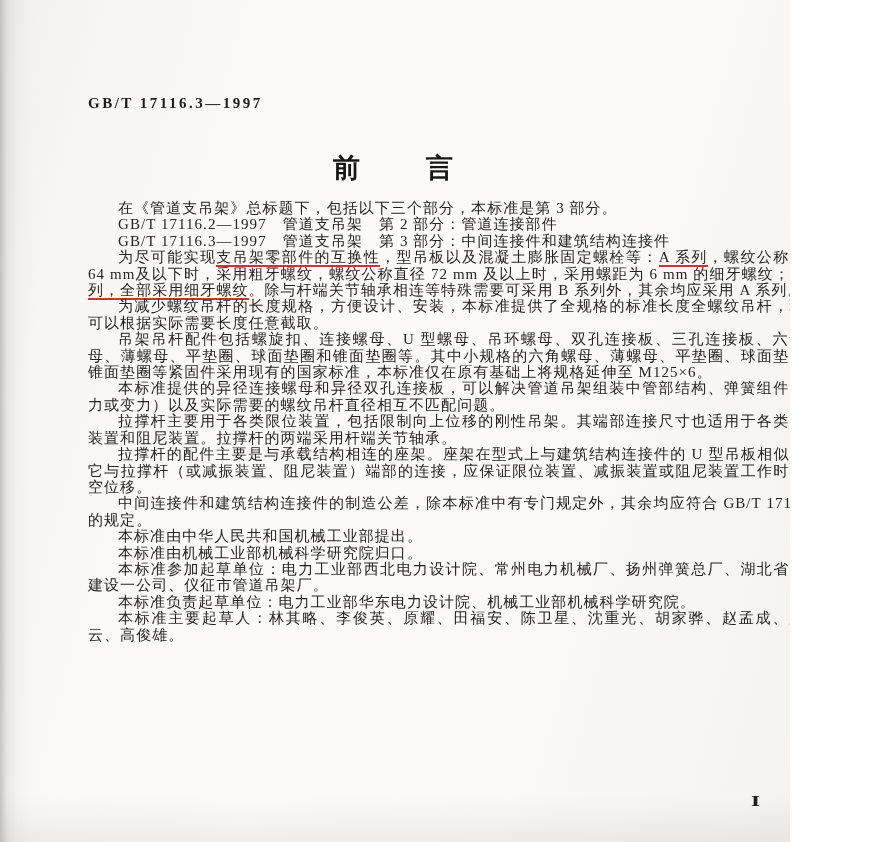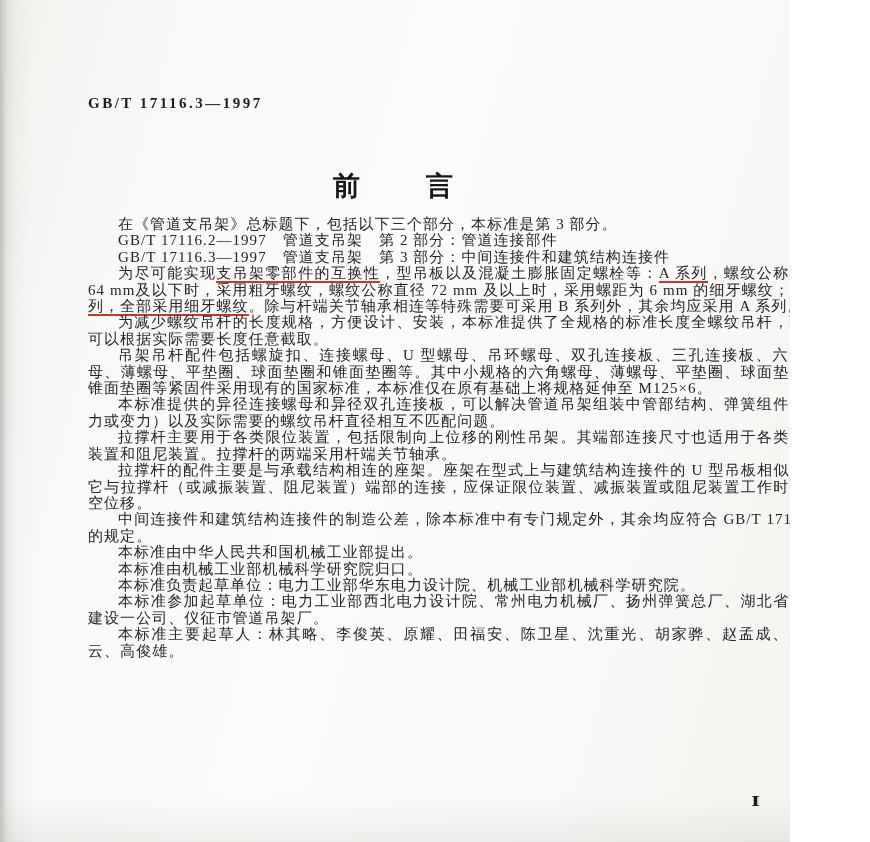--- a/index.html
+++ b/index.html
@@ -20,31 +20,30 @@
   .page::after {
     content:""; position:absolute; left:0; right:0; bottom:0; height:46px; pointer-events:none;
     background: linear-gradient(0deg, rgba(125,120,114,0.10) 0%, rgba(125,120,114,0.0) 100%);
   }
   .header-code {
     position:absolute; left:88px; top:95px;
     font-size:15px; font-weight:bold; letter-spacing:2.5px;
     color:#1d1d1d; white-space:nowrap;
   }
   .doc-title {
-    position:absolute; top:168px; left:0; width:100%; margin:0;
+    position:absolute; top:150px; left:0; width:100%; margin:0;
     text-align:center;
     font-size:27px; font-weight:bold; letter-spacing:4px;
     color:#161616;
   }
   .doc-body {
     position:absolute; left:88px; top:200px; width:734px;
     font-size:15px; line-height:16.4px; letter-spacing:1.05px;
     text-align:justify;
     color:#242424;
-    margin-top:16px;
   }
   .para { margin:0; text-indent:2em; }
   .red-underline {
     border-bottom:2.5px solid var(--annotation-red,#c23a2e);
     -webkit-box-decoration-break:clone; box-decoration-break:clone;
   }
   .page-marker {
     position:absolute; left:751px; top:795px;
     font-size:12px; font-weight:bold; color:#1b1b1b;
     transform:scaleX(1.6); transform-origin:left center;
@@ -64,19 +63,19 @@
       <p class="para"><span>GB/T 17116.3—1997　管道支吊架　第 3 部分：中间连接件和建筑结构连接件</span></p>
       <p class="para"><span>为尽可能实现</span><span class="red-underline">支吊架零部件的互换性</span><span>，型吊板以及混凝土膨胀固定螺栓等：</span><span class="red-underline">A 系列</span><span>，螺纹公称直径 64 mm及以下时，采用粗牙螺纹，螺纹公称直径 72 mm 及以上时，采用螺距为 6 mm 的细牙螺纹；</span><span class="red-underline">B 系列，全部采用细牙螺纹</span><span>。除与杆端关节轴承相连等特殊需要可采用 B 系列外，其余均应采用 A 系列。</span></p>
       <p class="para"><span>为减少螺纹吊杆的长度规格，方便设计、安装，本标准提供了全规格的标准长度全螺纹吊杆，现场可以根据实际需要长度任意截取。</span></p>
       <p class="para"><span>吊架吊杆配件包括螺旋扣、连接螺母、U 型螺母、吊环螺母、双孔连接板、三孔连接板、六角螺母、薄螺母、平垫圈、球面垫圈和锥面垫圈等。其中小规格的六角螺母、薄螺母、平垫圈、球面垫圈和锥面垫圈等紧固件采用现有的国家标准，本标准仅在原有基础上将规格延伸至 M125×6。</span></p>
       <p class="para"><span>本标准提供的异径连接螺母和异径双孔连接板，可以解决管道吊架组装中管部结构、弹簧组件（恒力或变力）以及实际需要的螺纹吊杆直径相互不匹配问题。</span></p>
       <p class="para"><span>拉撑杆主要用于各类限位装置，包括限制向上位移的刚性吊架。其端部连接尺寸也适用于各类减振装置和阻尼装置。拉撑杆的两端采用杆端关节轴承。</span></p>
       <p class="para"><span>拉撑杆的配件主要是与承载结构相连的座架。座架在型式上与建筑结构连接件的 U 型吊板相似，但它与拉撑杆（或减振装置、阻尼装置）端部的连接，应保证限位装置、减振装置或阻尼装置工作时没有空位移。</span></p>
       <p class="para"><span>中间连接件和建筑结构连接件的制造公差，除本标准中有专门规定外，其余均应符合 GB/T 17116.1 的规定。</span></p>
       <p class="para"><span>本标准由中华人民共和国机械工业部提出。</span></p>
       <p class="para"><span>本标准由机械工业部机械科学研究院归口。</span></p>
+      <p class="para"><span>本标准参加起草单位：电力工业部西北电力设计院、常州电力机械厂、扬州弹簧总厂、湖北省电力建设一公司、仪征市管道吊架厂。</span></p>
       <p class="para"><span>本标准负责起草单位：电力工业部华东电力设计院、机械工业部机械科学研究院。</span></p>
-      <p class="para"><span>本标准参加起草单位：电力工业部西北电力设计院、常州电力机械厂、扬州弹簧总厂、湖北省电力建设一公司、仪征市管道吊架厂。</span></p>
       <p class="para"><span>本标准主要起草人：林其略、李俊英、原耀、田福安、陈卫星、沈重光、胡家骅、赵孟成、顾倚云、高俊雄。</span></p>
     </div>
 
   <div class="page-marker">Ⅰ</div>
 </div>
 
 </body></html>

